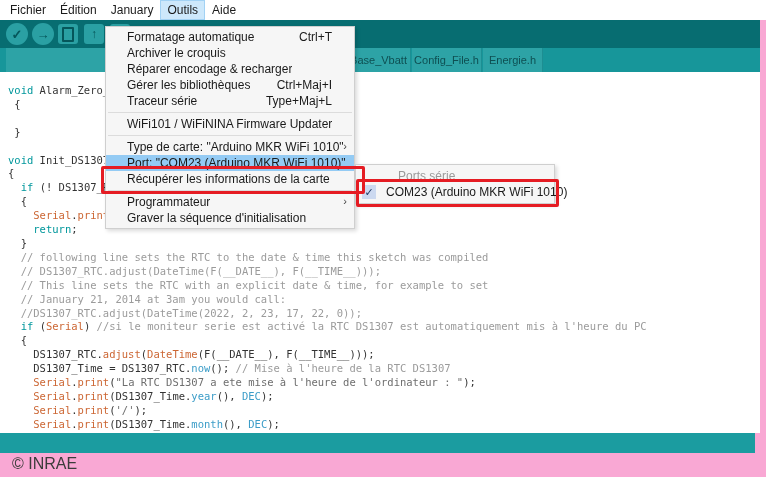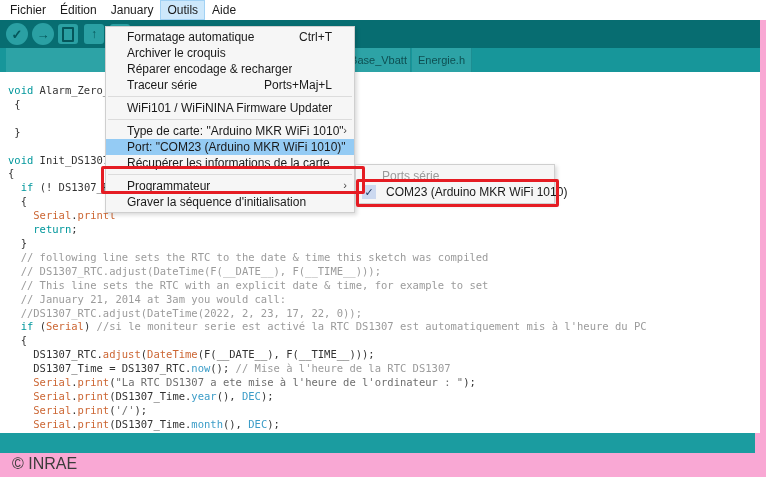--- a/index.html
+++ b/index.html
@@ -53,21 +53,21 @@
   .menu-shortcut{margin-left:auto;padding-right:14px;white-space:nowrap;}
   .menu-arrow{position:absolute;right:7px;top:1px;font-size:11px;color:#444;}
   .menu-sep{height:1px;background:#dcdcdc;margin:3px 2px;}
   .menu-sep-wrap{height:7px;display:flex;align-items:center;}
   .menu-sep-wrap .menu-sep{flex:1;margin:0 2px;}
 
   
   .submenu-panel{position:absolute;left:355px;top:164px;width:200px;background:#f6f6f6;
                  border:1px solid #cfcfcf;box-shadow:2px 2px 4px rgba(0,0,0,.15);
                  padding:3px 0;font-size:12px;z-index:10;box-sizing:border-box;}
-  .submenu-header{height:16px;line-height:16px;padding-left:26px;color:#9a9a9a;white-space:nowrap;}
+  .submenu-header{height:16px;line-height:16px;padding-left:42px;color:#9a9a9a;white-space:nowrap;}
   .submenu-item{height:16px;display:flex;align-items:center;padding-left:30px;position:relative;color:#1a1a1a;white-space:nowrap;}
   .submenu-check{position:absolute;left:6px;top:1px;width:14px;height:14px;background:#ccd9f0;
                  color:#1f3864;font-size:11px;line-height:14px;text-align:center;}
 
   
   .annot{position:absolute;border:3px solid #e51c23;border-radius:2px;z-index:20;pointer-events:none;}
   .annot-port{left:101px;top:166px;width:258px;height:22px;}
   .annot-com{left:356px;top:179px;width:197px;height:22px;}
 </style>
 </head>
@@ -101,20 +101,23 @@
       </div>
     </div>
 
   <div class="tabbar">
       <div class="tab" style="width: 340px;">
         <span>setier_datalogger_c</span>
       </div>
       <div class="tab" style="width: 64px;">
         <span>Base_Vbatt</span>
       </div>
+      <div class="tab" style="width: 70px;">
+        <span>Config_File.h</span>
+      </div>
       <div class="tab" style="width: 60px;">
         <span>Energie.h</span>
       </div>
     </div>
 
   <div class="editor">
     <div class="code"><div class="code-line"><span class="tk-kw">void</span><span class="tk-plain"> Alarm_Zero_P</span></div><div class="code-line"><span class="tk-plain"> {</span></div><div class="code-line">&nbsp;</div><div class="code-line"><span class="tk-plain"> }</span></div><div class="code-line">&nbsp;</div><div class="code-line"><span class="tk-kw">void</span><span class="tk-plain"> Init_DS1307_</span></div><div class="code-line"><span class="tk-plain">{</span></div><div class="code-line"><span class="tk-plain">  </span><span class="tk-kw">if</span><span class="tk-plain"> (! DS1307_RT</span></div><div class="code-line"><span class="tk-plain">  {</span></div><div class="code-line"><span class="tk-plain">    </span><span class="tk-cls">Serial</span><span class="tk-plain">.</span><span class="tk-fn">printl</span></div><div class="code-line"><span class="tk-plain">    </span><span class="tk-kw">return</span><span class="tk-plain">;</span></div><div class="code-line"><span class="tk-plain">  }</span></div><div class="code-line"><span class="tk-com">  // following line sets the RTC to the date &amp; time this sketch was compiled</span></div><div class="code-line"><span class="tk-com">  // DS1307_RTC.adjust(DateTime(F(__DATE__), F(__TIME__)));</span></div><div class="code-line"><span class="tk-com">  // This line sets the RTC with an explicit date &amp; time, for example to set</span></div><div class="code-line"><span class="tk-com">  // January 21, 2014 at 3am you would call:</span></div><div class="code-line"><span class="tk-com">  //DS1307_RTC.adjust(DateTime(2022, 2, 23, 17, 22, 0));</span></div><div class="code-line"><span class="tk-plain">  </span><span class="tk-kw">if</span><span class="tk-plain"> (</span><span class="tk-cls">Serial</span><span class="tk-plain">) </span><span class="tk-com">//si le moniteur serie est activé la RTC DS1307 est automatiquement mis à l'heure du PC</span></div><div class="code-line"><span class="tk-plain">  {</span></div><div class="code-line"><span class="tk-plain">    DS1307_RTC.</span><span class="tk-fn">adjust</span><span class="tk-plain">(</span><span class="tk-cls">DateTime</span><span class="tk-plain">(F(__DATE__), F(__TIME__)));</span></div><div class="code-line"><span class="tk-plain">    DS1307_Time = DS1307_RTC.</span><span class="tk-lit">now</span><span class="tk-plain">(); </span><span class="tk-com">// Mise à l'heure de la RTC DS1307</span></div><div class="code-line"><span class="tk-plain">    </span><span class="tk-cls">Serial</span><span class="tk-plain">.</span><span class="tk-fn">print</span><span class="tk-plain">(</span><span class="tk-str">"La RTC DS1307 a ete mise à l'heure de l'ordinateur : "</span><span class="tk-plain">);</span></div><div class="code-line"><span class="tk-plain">    </span><span class="tk-cls">Serial</span><span class="tk-plain">.</span><span class="tk-fn">print</span><span class="tk-plain">(DS1307_Time.</span><span class="tk-lit">year</span><span class="tk-plain">(), </span><span class="tk-lit">DEC</span><span class="tk-plain">);</span></div><div class="code-line"><span class="tk-plain">    </span><span class="tk-cls">Serial</span><span class="tk-plain">.</span><span class="tk-fn">print</span><span class="tk-plain">(</span><span class="tk-str">'/'</span><span class="tk-plain">);</span></div><div class="code-line"><span class="tk-plain">    </span><span class="tk-cls">Serial</span><span class="tk-plain">.</span><span class="tk-fn">print</span><span class="tk-plain">(DS1307_Time.</span><span class="tk-lit">month</span><span class="tk-plain">(), </span><span class="tk-lit">DEC</span><span class="tk-plain">);</span></div><div class="code-line"><span class="tk-plain">    </span><span class="tk-cls">Serial</span><span class="tk-plain">.</span><span class="tk-fn">print</span><span class="tk-plain">(</span><span class="tk-str">'/'</span><span class="tk-plain">);</span></div></div>
   </div>
 
   <div class="statusbar"></div>
@@ -126,22 +129,26 @@
         <span class="menu-label">Formatage automatique</span>
         <span class="menu-shortcut">Ctrl+T</span>
       </div>
       <div class="menu-item">
         <span class="menu-label">Archiver le croquis</span>
       </div>
       <div class="menu-item">
         <span class="menu-label">Réparer encodage &amp; recharger</span>
       </div>
       <div class="menu-item">
+        <span class="menu-label">Gérer les bibliothèques</span>
+        <span class="menu-shortcut">Ctrl+Maj+I</span>
+      </div>
+      <div class="menu-item">
         <span class="menu-label">Traceur série</span>
-        <span class="menu-shortcut">Ports+Maj+L</span>
+        <span class="menu-shortcut">Type+Maj+L</span>
       </div>
       <div class="menu-sep-wrap">
         <div class="menu-sep"></div>
       </div>
       <div class="menu-item">
         <span class="menu-label">WiFi101 / WiFiNINA Firmware Updater</span>
       </div>
       <div class="menu-sep-wrap">
         <div class="menu-sep"></div>
       </div>

